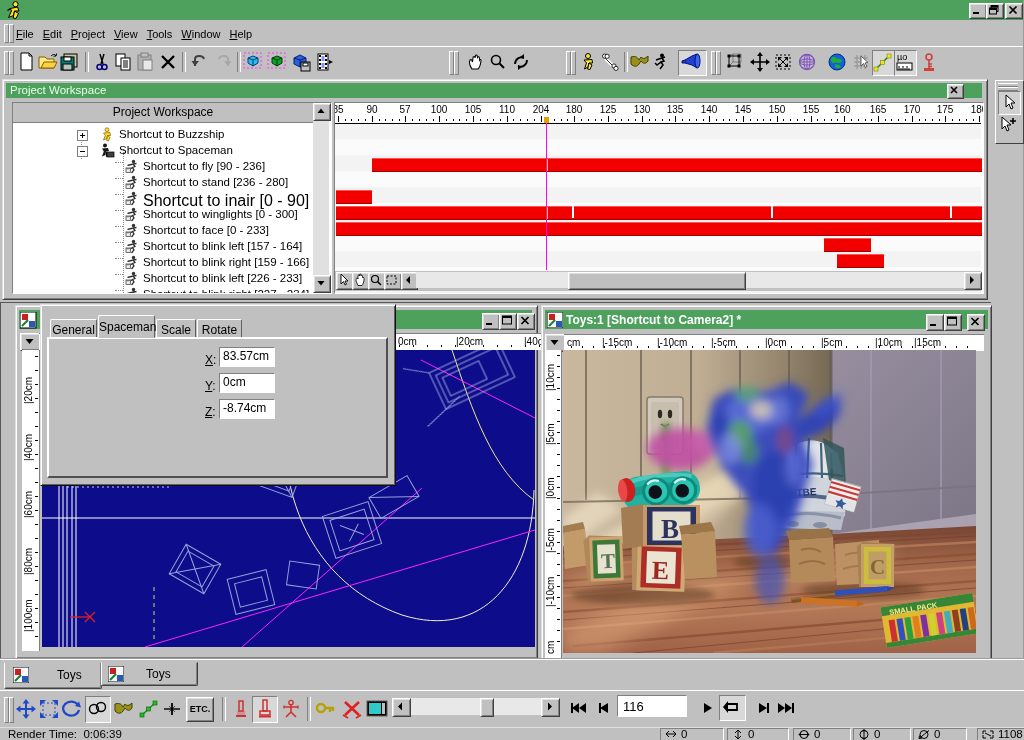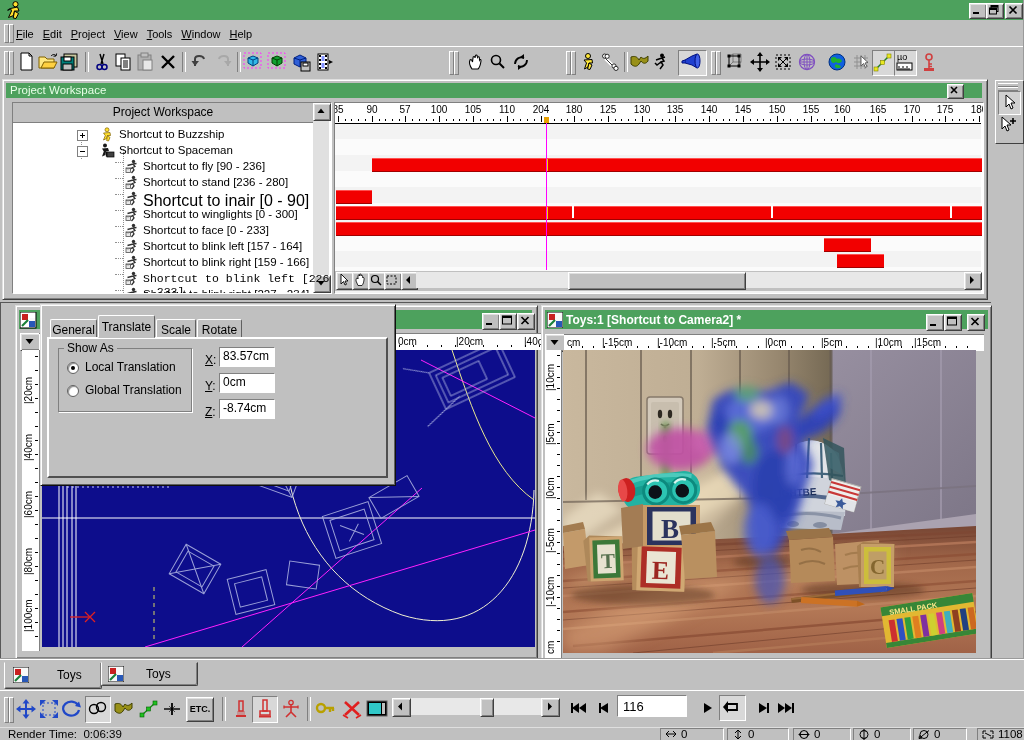--- a/index.html
+++ b/index.html
@@ -429,21 +429,21 @@
     <div class="abs" style="left:130px;top:153px;font-size:11.5px;">Shortcut to blink right [159 - 166]</div>
     <div class="abs" style="left:102px;top:171px;width:8px;height:1px;border-top:1px dotted #909090;"></div>
     <div class="abs" style="left:111px;top:168px;">
       <svg width="15" height="15">
         <circle cx="9.5" cy="2.5" r="1.7" fill="#303030"></circle>
         <path d="M3.5 6.5 L9 5 L11 7.5 L8.5 8.5 L10 11 L7.5 14 M8.5 8.5 L5 11 L3 9.5 M9 5 L12.5 4.5" fill="none" stroke="#303030" stroke-width="1.3"></path>
         <rect x="2" y="9" width="4.5" height="4.5" fill="#e8e8e8" stroke="#505050" stroke-width="0.8"></rect>
         <path d="M2 9 L4 10 L6.5 9" fill="none" stroke="#505050" stroke-width="0.7"></path>
       </svg>
     </div>
-    <div class="abs" style="left:130px;top:169px;font-size:11.5px;font-family:Liberation Mono, monospace;">Shortcut to blink left [226 - 233]</div>
+    <div class="abs" style="left:130px;top:169px;font-size:11.5px;">Shortcut to blink left [226 - 233]</div>
     <div class="abs" style="left:102px;top:187px;width:8px;height:1px;border-top:1px dotted #909090;"></div>
     <div class="abs" style="left:111px;top:184px;">
       <svg width="15" height="15">
         <circle cx="9.5" cy="2.5" r="1.7" fill="#303030"></circle>
         <path d="M3.5 6.5 L9 5 L11 7.5 L8.5 8.5 L10 11 L7.5 14 M8.5 8.5 L5 11 L3 9.5 M9 5 L12.5 4.5" fill="none" stroke="#303030" stroke-width="1.3"></path>
         <rect x="2" y="9" width="4.5" height="4.5" fill="#e8e8e8" stroke="#505050" stroke-width="0.8"></rect>
         <path d="M2 9 L4 10 L6.5 9" fill="none" stroke="#505050" stroke-width="0.7"></path>
       </svg>
     </div>
     <div class="abs" style="left:130px;top:185px;font-size:11.5px;">Shortcut to blink right [227 - 234]</div>
@@ -1137,32 +1137,24 @@
             <rect x="82" y="12" width="6" height="22" fill="#cc6820"></rect>
 </g>
 <text x="328" y="259" font-size="7.5" font-weight="bold" fill="#ffe88a">SMALL PACK</text>
 </g>
 </svg>
     </div>
   </div>
 
 <div class="abs" style="left:40px;top:304px;width:354px;height:180px;background:#c0c0c0;border:1px solid;border-color:#e0e0e0 #101010 #101010 #e0e0e0;box-shadow:inset 1px 1px 0 #fff,inset -1px -1px 0 #606060;">
   <div class="abs" style="left:9px;top:14px;width:47px;height:19px;background:#c0c0c0;border:1px solid;border-color:#fff #606060 #c0c0c0 #fff;border-radius:2px 2px 0 0;font-size:12px;text-align:center;padding-top:3px;box-sizing:border-box;">General</div>
-  <div class="abs" style="left:57px;top:10px;width:57px;height:23px;background:#c0c0c0;border:1px solid;border-color:#fff #606060 #c0c0c0 #fff;border-radius:2px 2px 0 0;font-size:12px;text-align:center;padding-top:4px;box-sizing:border-box;z-index:3;">Translate</div>
+  <div class="abs" style="left:57px;top:10px;width:57px;height:23px;background:#c0c0c0;border:1px solid;border-color:#fff #606060 #c0c0c0 #fff;border-radius:2px 2px 0 0;font-size:12px;text-align:center;padding-top:4px;box-sizing:border-box;z-index:3;">Spaceman</div>
   <div class="abs" style="left:115px;top:14px;width:40px;height:19px;background:#c0c0c0;border:1px solid;border-color:#fff #606060 #c0c0c0 #fff;border-radius:2px 2px 0 0;font-size:12px;text-align:center;padding-top:3px;box-sizing:border-box;">Scale</div>
   <div class="abs" style="left:156px;top:14px;width:45px;height:19px;background:#c0c0c0;border:1px solid;border-color:#fff #606060 #c0c0c0 #fff;border-radius:2px 2px 0 0;font-size:12px;text-align:center;padding-top:3px;box-sizing:border-box;">Rotate</div>
   <div class="abs" style="left:6px;top:32px;width:337px;height:137px;background:#c0c0c0;border:2px solid;border-color:#fff #505050 #505050 #fff;z-index:2;">
-    <div class="abs" style="left:9px;top:9px;width:132px;height:62px;border:1px solid #808080;box-shadow:1px 1px 0 #fff;">
-      <div class="abs" style="left:5px;top:-8px;background:#c0c0c0;padding:0 3px;font-size:12px;">Show As</div>
-      <div class="abs" style="left:8px;top:13px;width:10px;height:10px;border-radius:50%;background:#fff;border:1px solid #606060;box-shadow:inset 1px 1px 1px #909090;"></div>
-      <div class="abs" style="left:11.5px;top:16.5px;width:4px;height:4px;border-radius:50%;background:#000;"></div>
-      <div class="abs" style="left:26px;top:11px;font-size:12px;">Local Translation</div>
-      <div class="abs" style="left:8px;top:36px;width:10px;height:10px;border-radius:50%;background:#fff;border:1px solid #606060;box-shadow:inset 1px 1px 1px #909090;"></div>
-      <div class="abs" style="left:26px;top:34px;font-size:12px;">Global Translation</div>
-    </div>
     <div class="abs" style="left:156px;top:14px;font-size:12px;"><u>X</u>:</div>
     <div class="abs sunken" style="left:170px;top:8px;width:51px;height:17px;background:#fff;font-size:12px;padding:1px 0 0 3px;">83.57cm</div>
     <div class="abs" style="left:156px;top:40px;font-size:12px;"><u>Y</u>:</div>
     <div class="abs sunken" style="left:170px;top:34px;width:51px;height:17px;background:#fff;font-size:12px;padding:1px 0 0 3px;">0cm</div>
     <div class="abs" style="left:156px;top:66px;font-size:12px;"><u>Z</u>:</div>
     <div class="abs sunken" style="left:170px;top:60px;width:51px;height:17px;background:#fff;font-size:12px;padding:1px 0 0 3px;">-8.74cm</div>
   </div>
 </div>
 
 <div class="abs" style="left:0;top:658px;width:1024px;height:32px;background:#c0c0c0;border-top:1px solid #9a9a9a;box-shadow:inset 0 1px 0 #ffffff;">

